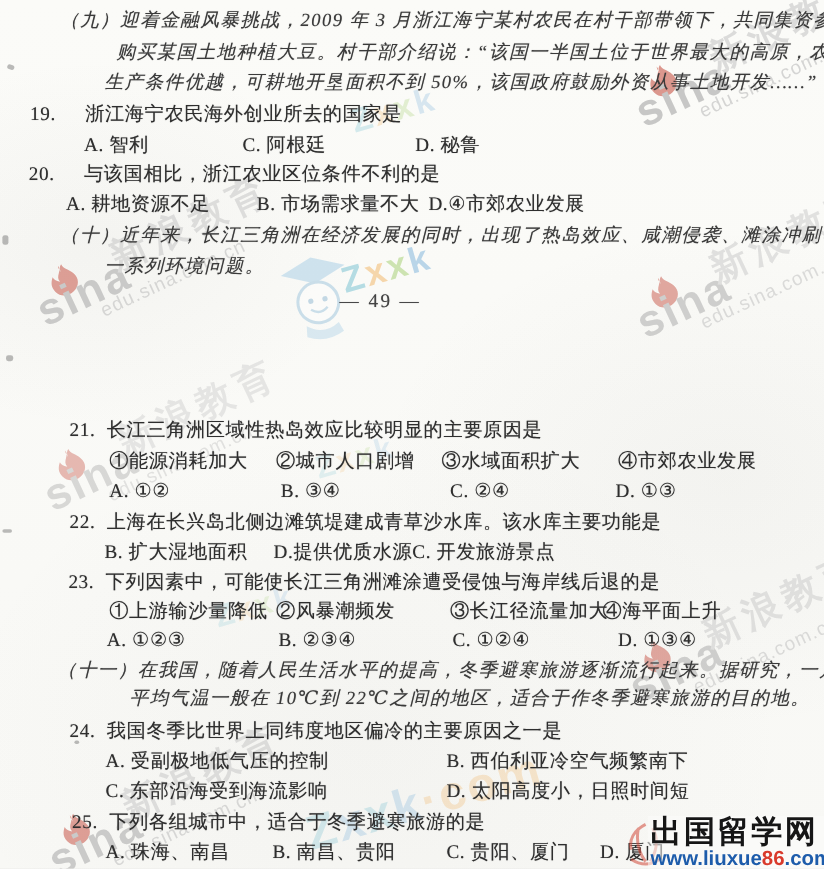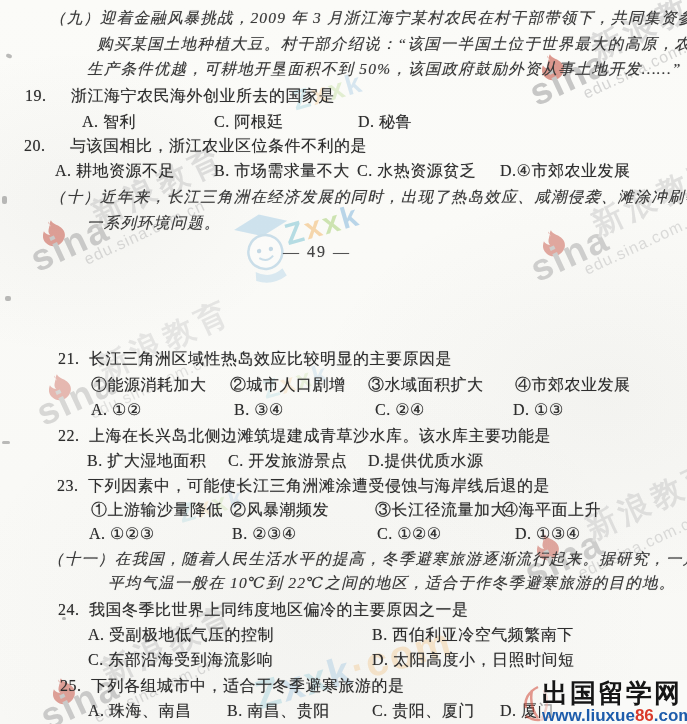--- a/index.html
+++ b/index.html
@@ -133,34 +133,33 @@
   </span>
 
   <div class="row kai" style="left:50px;top:8px">（九）迎着金融风暴挑战，2009 年 3 月浙江海宁某村农民在村干部带领下，共同集资参股</div>
   <div class="row kai" style="left:97px;top:34px">购买某国土地种植大豆。村干部介绍说：“该国一半国土位于世界最大的高原，农业</div>
   <div class="row kai" style="left:87px;top:59px">生产条件优越，可耕地开垦面积不到 50%，该国政府鼓励外资从事土地开发……”</div>
 
   <div class="row q" style="left:25px;top:86px">
     <span class="qn w46">19.</span>
     <span>浙江海宁农民海外创业所去的国家是</span>
   </div>
-  <div class="row opts" style="left:82px;top:112px">
+  <div class="row opts" style="left:70px;top:112px">
     <span style="width:132px">A. 智利</span>
     <span style="width:144px">C. 阿根廷</span>
     <span>D. 秘鲁</span>
   </div>
 
   <div class="row q" style="left:24px;top:136px">
     <span class="qn w46">20.</span>
     <span>与该国相比，浙江农业区位条件不利的是</span>
   </div>
   <div class="row opts" style="left:55px;top:161px">
     <span style="width:159px">A. 耕地资源不足</span>
     <span style="width:143px">B. 市场需求量不大</span>
-    <span style="width:143px">C. 水热资源贫乏</span>
     <span>D.④市郊农业发展</span>
   </div>
 
   <div class="row kai" style="left:50px;top:187px">（十）近年来，长江三角洲在经济发展的同时，出现了热岛效应、咸潮侵袭、滩涂冲刷等</div>
   <div class="row kai" style="left:87px;top:213px">一系列环境问题。</div>
 
   <div class="row pageno" style="left:283px;top:242px">— 49 —</div>
 
   <div class="row q" style="left:58px;top:349px">
     <span class="qn w31">21.</span>
@@ -178,22 +177,22 @@
     <span style="width:138px">C. ②④</span>
     <span>D. ①③</span>
   </div>
 
   <div class="row q" style="left:58px;top:426px">
     <span class="qn w31">22.</span>
     <span>上海在长兴岛北侧边滩筑堤建成青草沙水库。该水库主要功能是</span>
   </div>
   <div class="row opts" style="left:87px;top:451px">
     <span style="width:141px">B. 扩大湿地面积</span>
+    <span>D.提供优质水源</span>
     <span style="width:140px">C. 开发旅游景点</span>
-    <span>D.提供优质水源</span>
   </div>
 
   <div class="row q" style="left:57px;top:476px">
     <span class="qn w31">23.</span>
     <span>下列因素中，可能使长江三角洲滩涂遭受侵蚀与海岸线后退的是</span>
   </div>
   <div class="row opts" style="left:91px;top:500px">
     <span style="width:139px">①上游输沙量降低</span>
     <span style="width:145px">②风暴潮频发</span>
     <span style="width:127px">③长江径流量加大</span>

